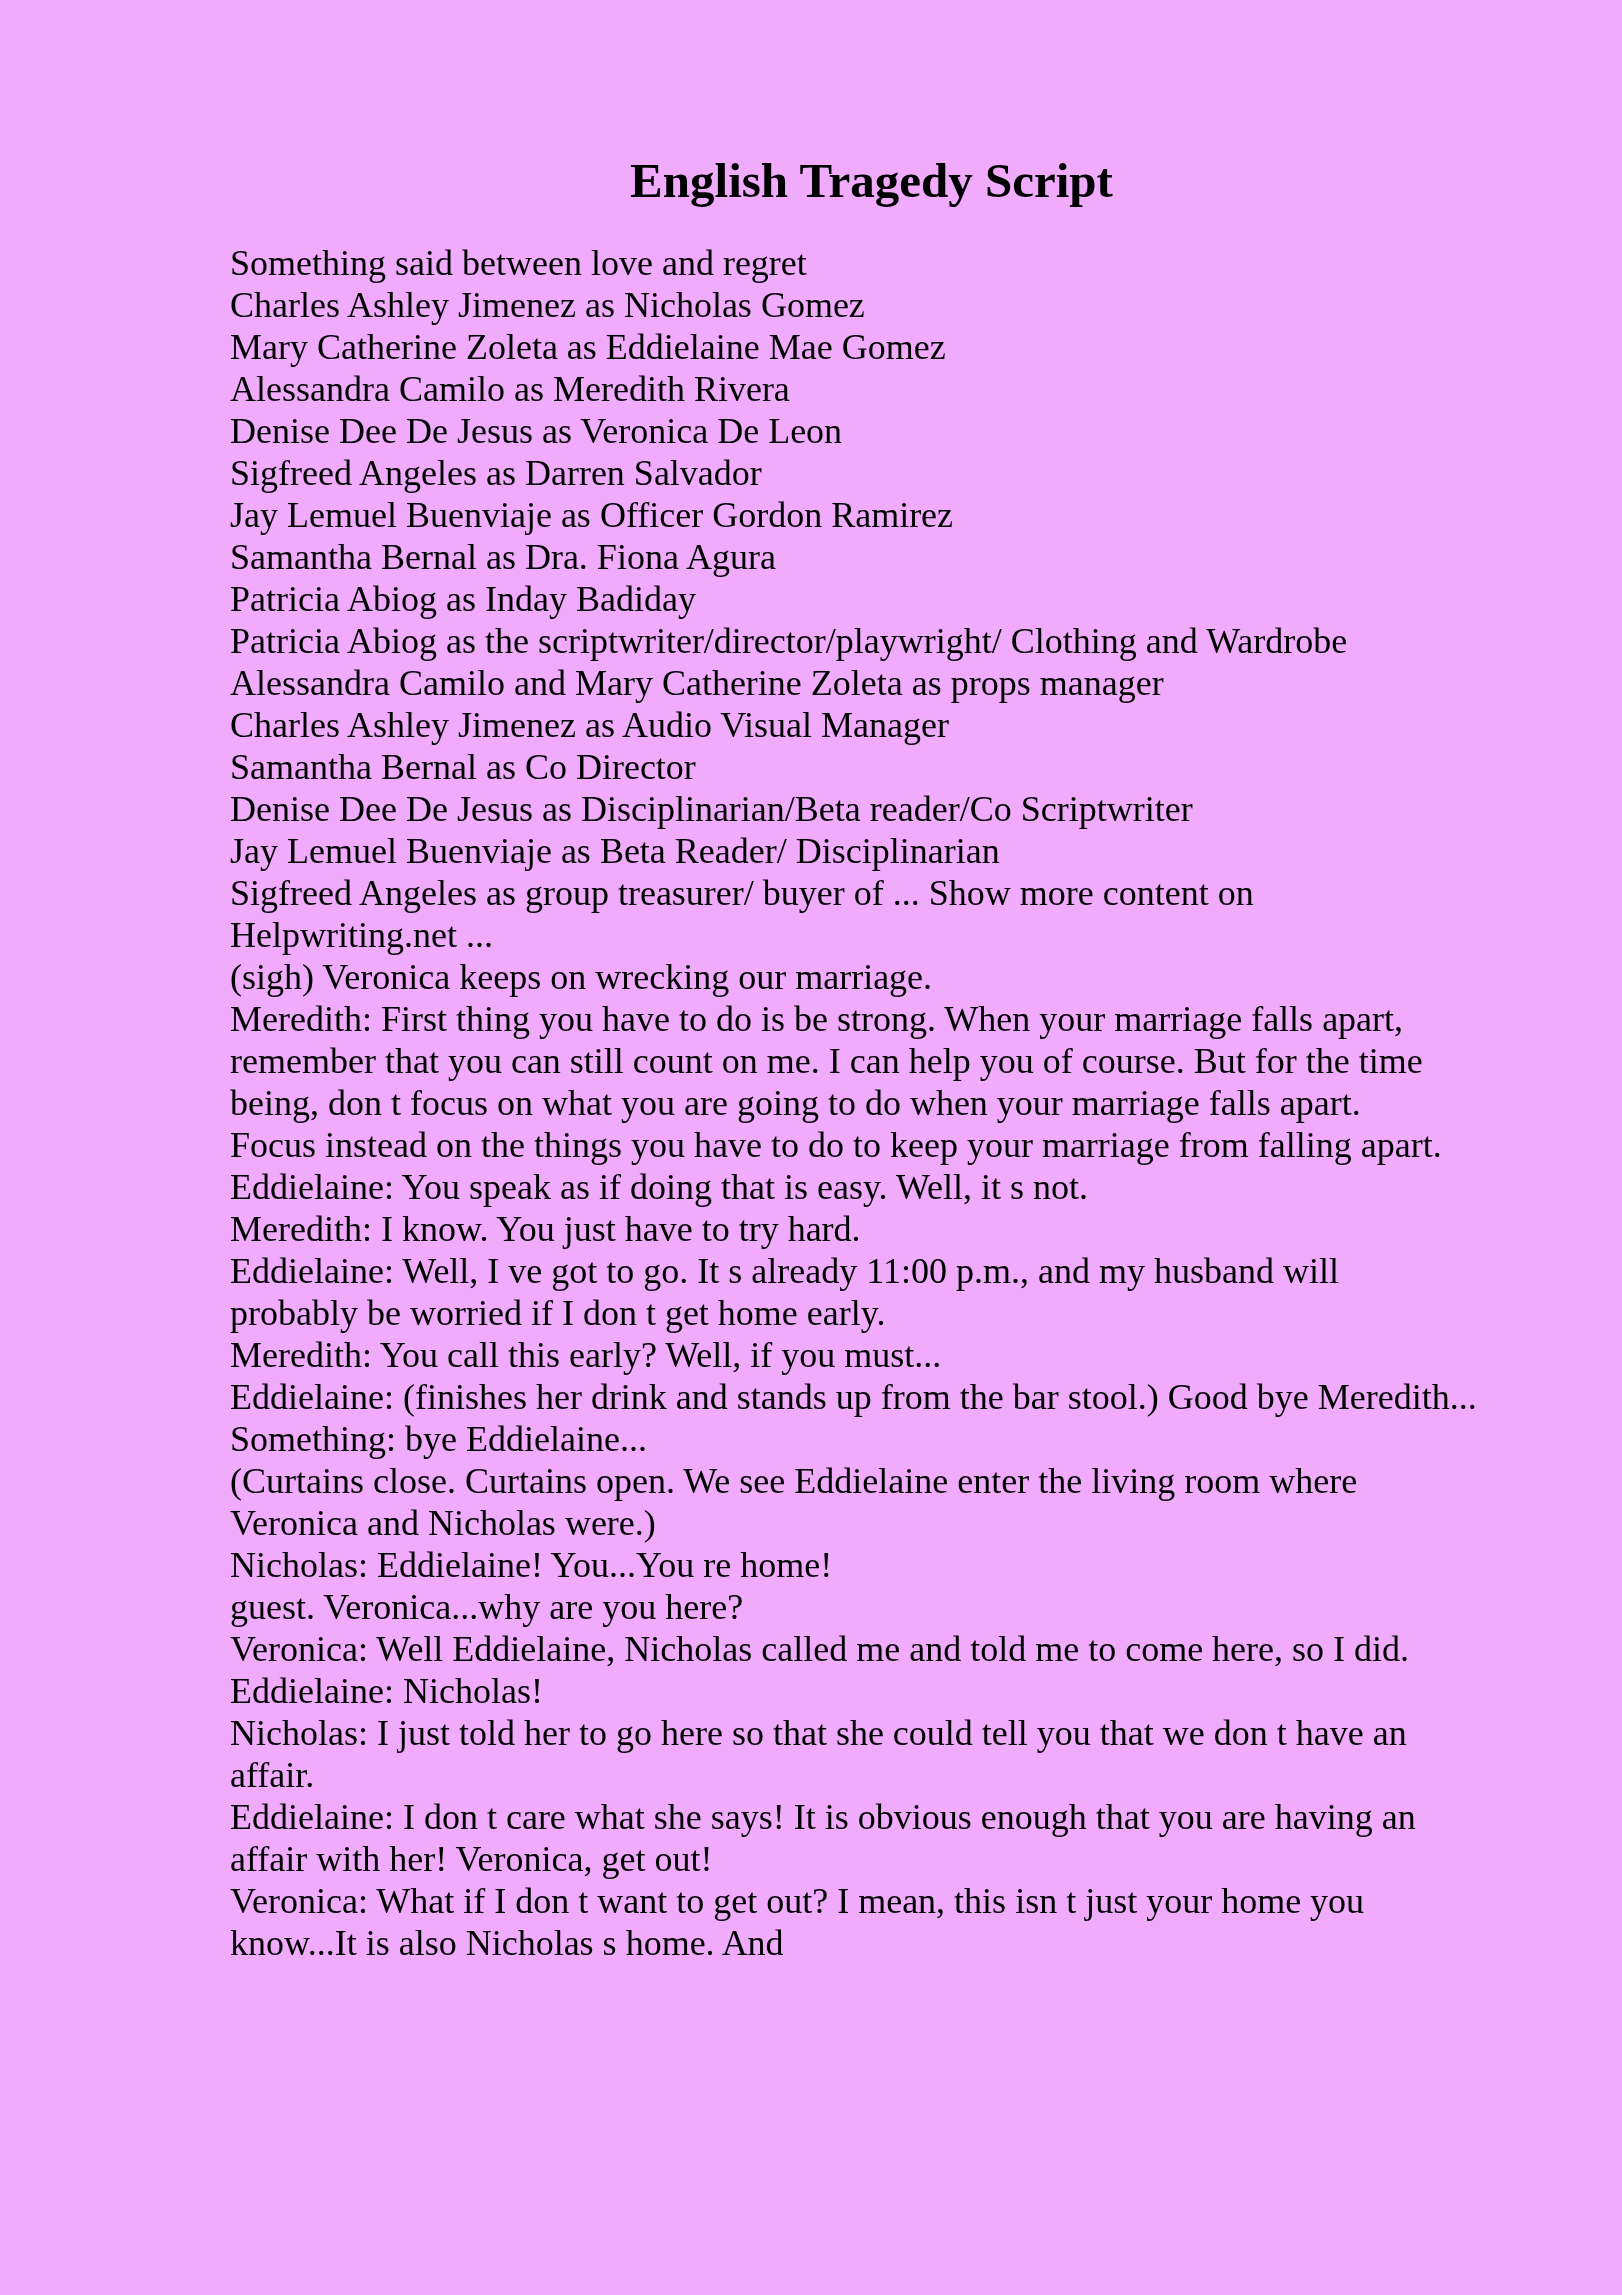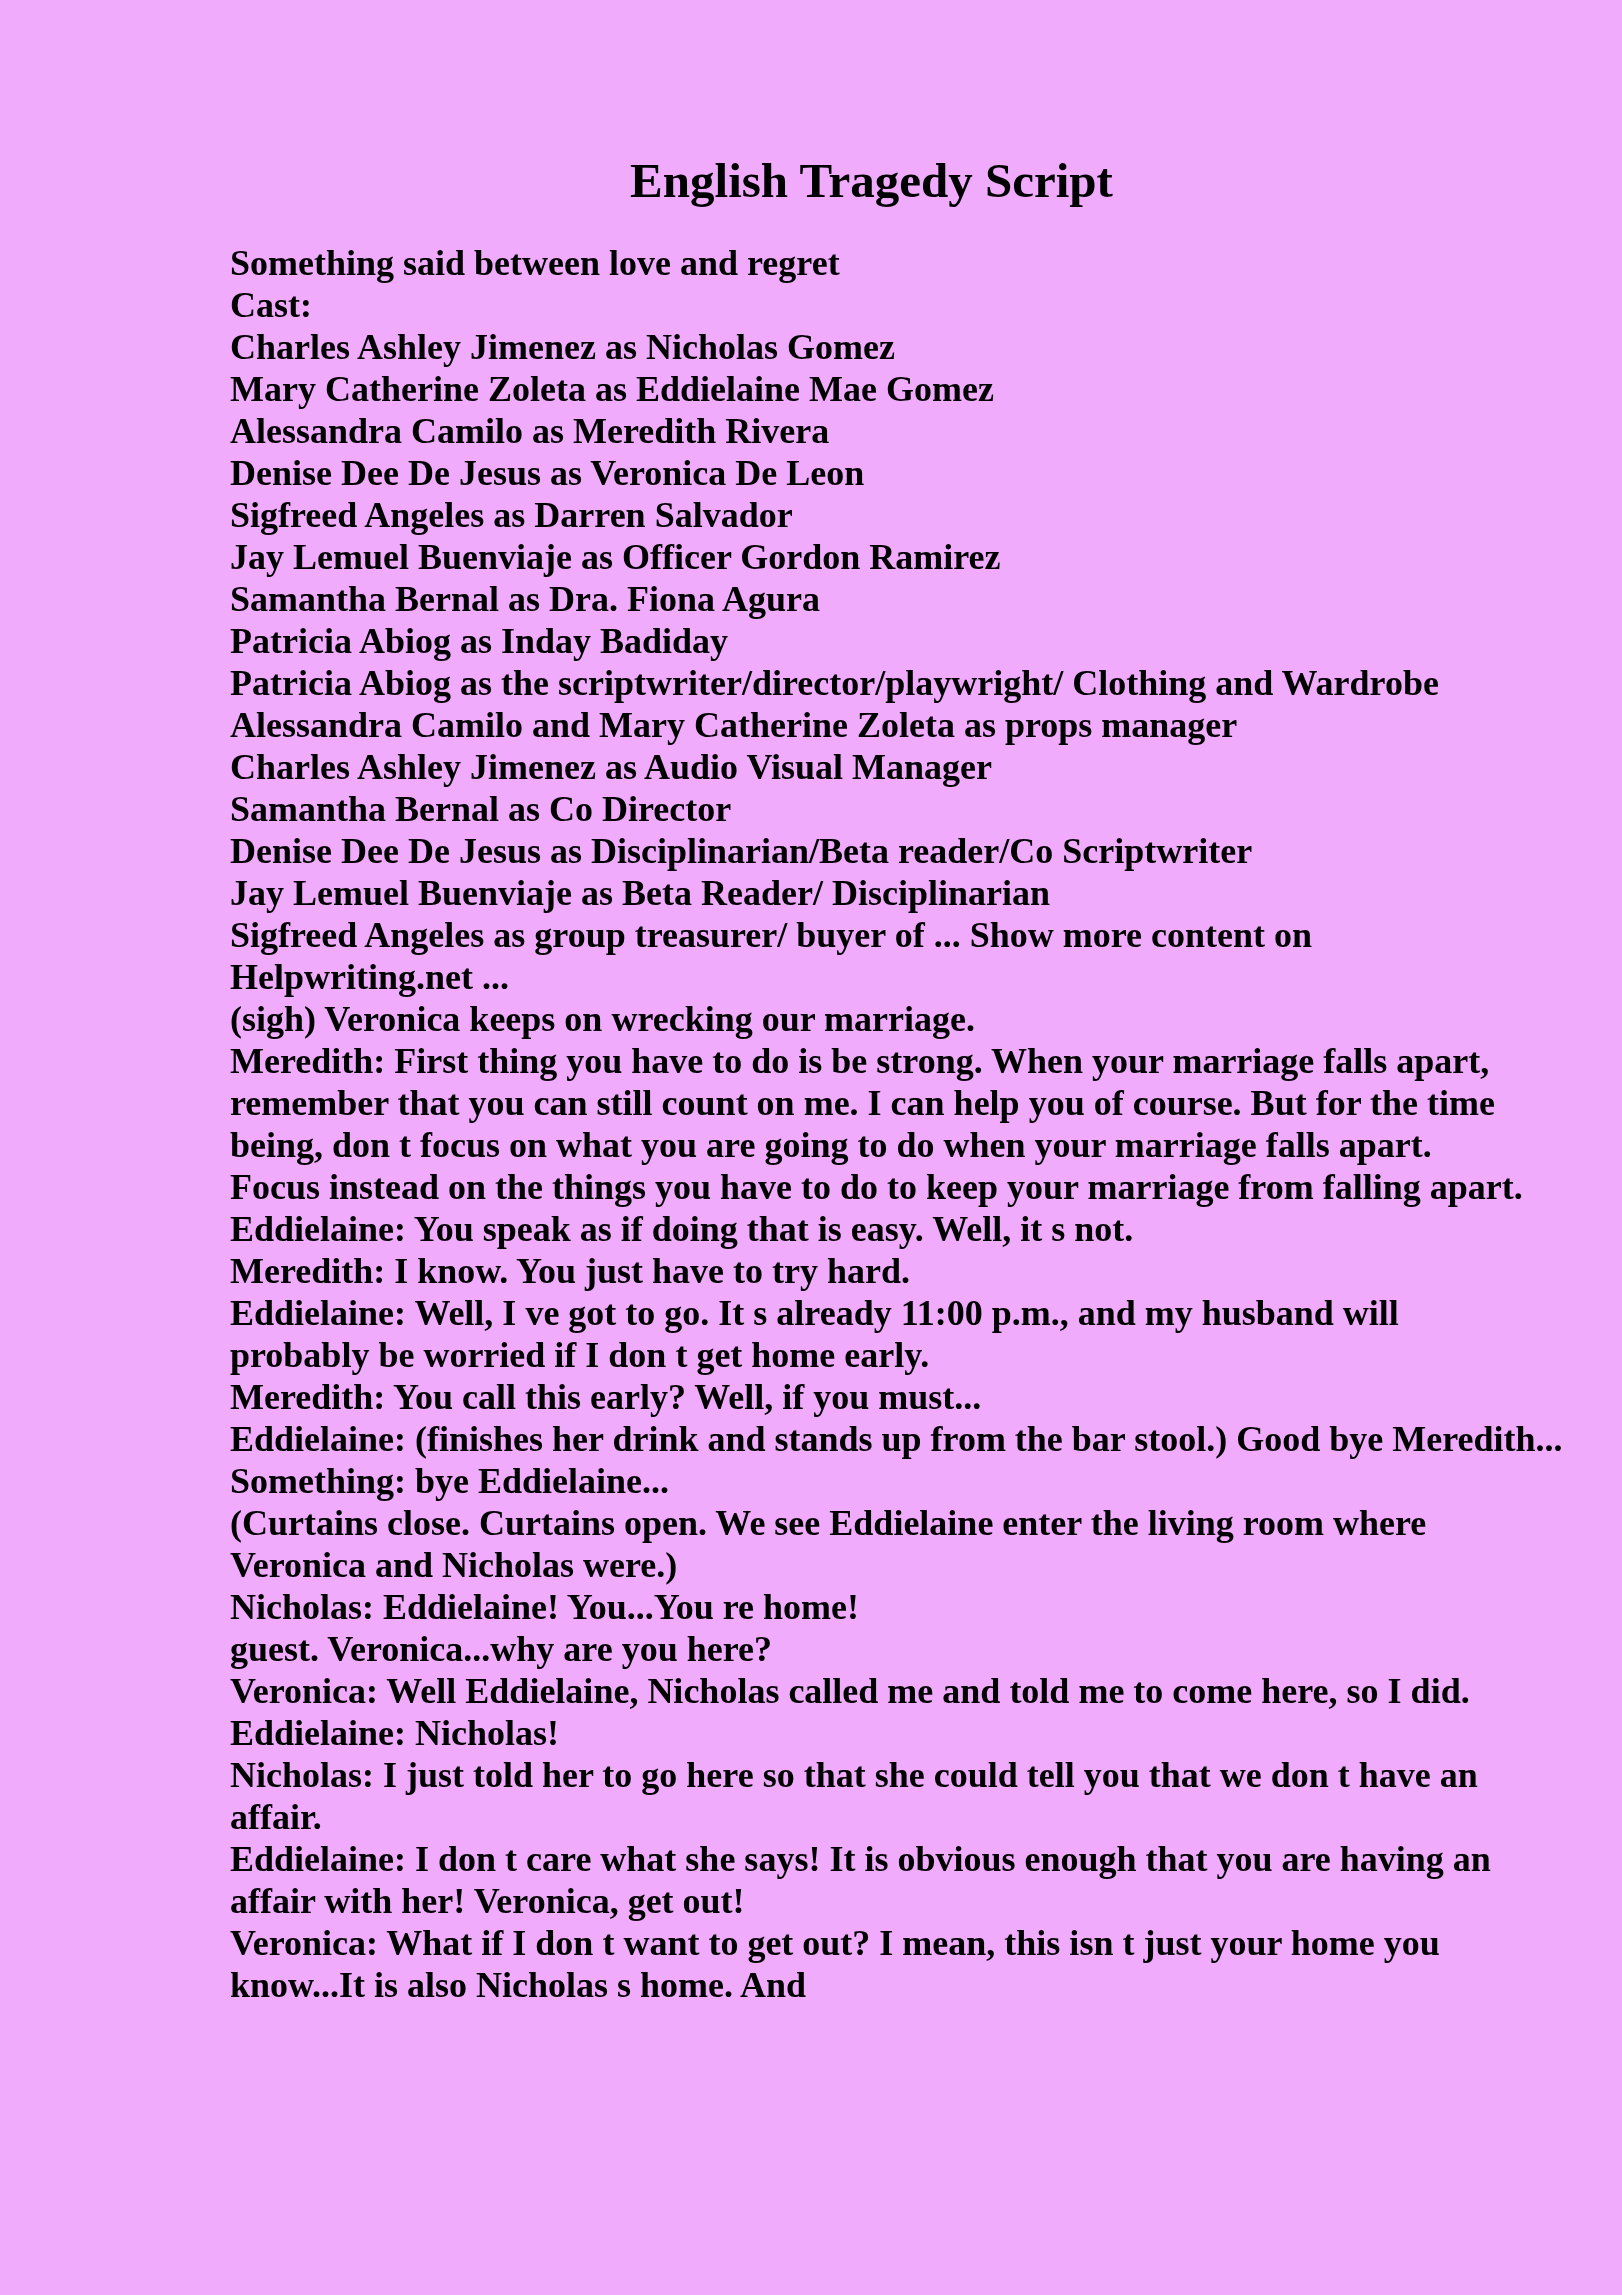--- a/index.html
+++ b/index.html
@@ -33,32 +33,30 @@
     position: absolute;
     top: 242px;
     left: 230px;
     width: 1347px;
     font-size: 36px;
     line-height: 42px;
   }
   .script-line {
     white-space: nowrap;
     height: 42px;
-    font-weight: bold;
   }
 </style>
 </head>
 <body>
 
 <div class="page">
   <h1 class="title">English Tragedy Script</h1>
   <div class="script-body">
 
   <div class="script-line">Something said between love and regret</div>
-      <div class="script-line">Cast:</div>
       <div class="script-line">Charles Ashley Jimenez as Nicholas Gomez</div>
       <div class="script-line">Mary Catherine Zoleta as Eddielaine Mae Gomez</div>
       <div class="script-line">Alessandra Camilo as Meredith Rivera</div>
       <div class="script-line">Denise Dee De Jesus as Veronica De Leon</div>
       <div class="script-line">Sigfreed Angeles as Darren Salvador</div>
       <div class="script-line">Jay Lemuel Buenviaje as Officer Gordon Ramirez</div>
       <div class="script-line">Samantha Bernal as Dra. Fiona Agura</div>
       <div class="script-line">Patricia Abiog as Inday Badiday</div>
       <div class="script-line">Patricia Abiog as the scriptwriter/director/playwright/ Clothing and Wardrobe</div>
       <div class="script-line">Alessandra Camilo and Mary Catherine Zoleta as props manager</div>

